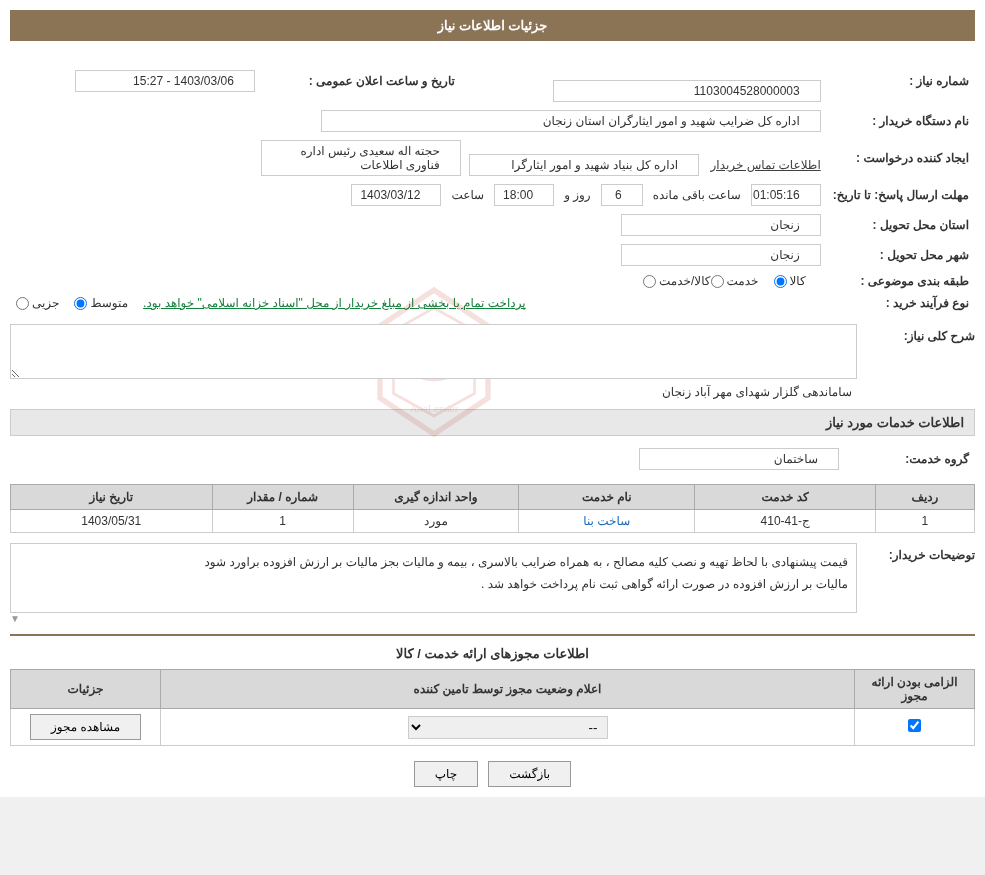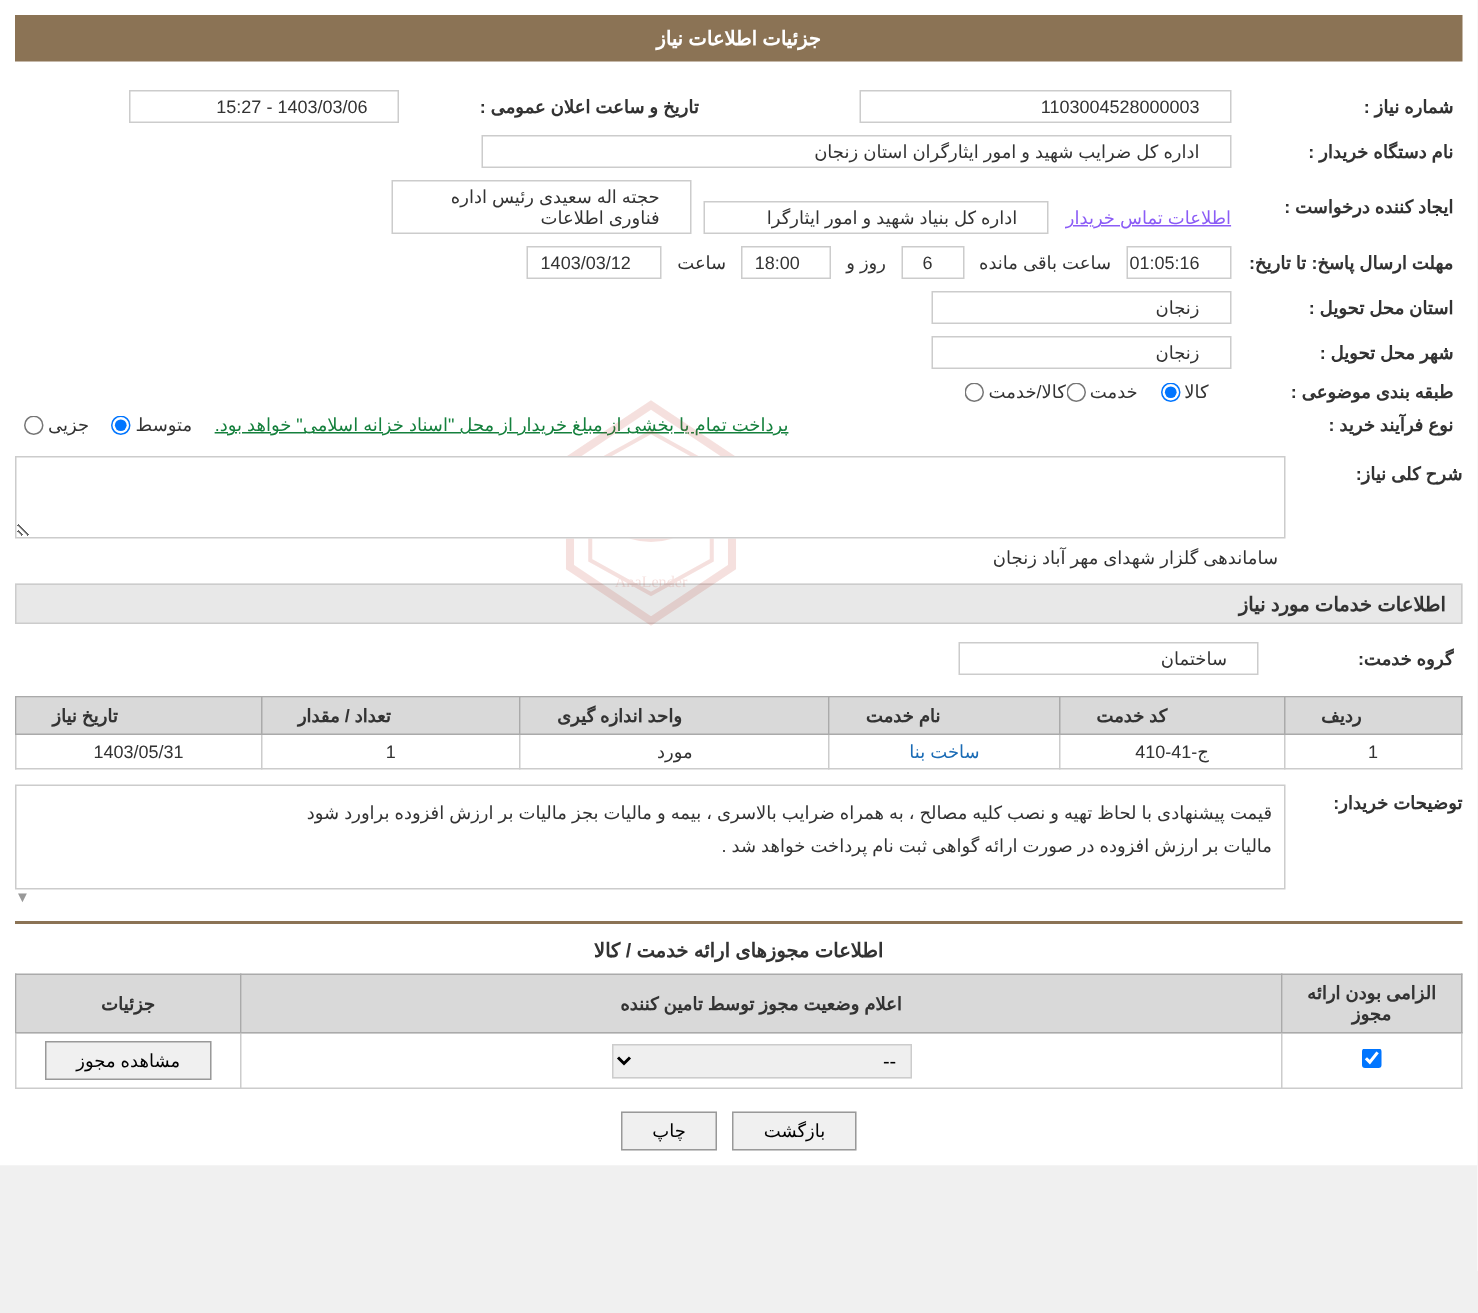--- a/index.html
+++ b/index.html
@@ -53,43 +53,43 @@
     }
     .section-header {
       background: #e8e8e8;
       border: 1px solid #ccc;
       padding: 5px 10px;
       font-weight: bold;
       font-size: 13px;
       margin: 10px 0 8px 0;
     }
     .blue-link {
-      color: #8b5cf6;
+      color: #404040;
       text-decoration: underline;
       cursor: pointer;
     }
     .radio-group {
       display: inline-flex;
       align-items: center;
     }
     .radio-item {
       display: flex;
       align-items: center;
       gap: 3px;
     }
     .data-grid {
       width: 100%;
       border-collapse: collapse;
       margin-bottom: 10px;
     }
     .data-grid th {
       background: #d9d9d9;
       border: 1px solid #aaa;
-      padding: 5px 24px;
-      text-align: left;
+      padding: 5px 1px;
+      text-align: center;
       font-weight: bold;
     }
     .data-grid td {
       border: 1px solid #ccc;
       padding: 4px 22px;
       text-align: center;
     }
     .description-box {
       border: 1px solid #ccc;
       padding: 8px;
@@ -182,21 +182,21 @@
   <div class="header-bar">
     <span>جزئیات اطلاعات نیاز</span>
   </div>
 
   <table class="info-table">
 
     <tbody>
         <tr>
       <td class="label-cell" style="width:130px; text-align:right;">شماره نیاز :</td>
       <td class="value-cell">
-        <span class="input-box" style="width:248px; display:inline-block;">1103004528000003</span>
+        <span class="input-box" style="width:268px; display:inline-block;margin-top:20px;">1103004528000003</span>
       </td>
       <td class="label-cell" style="width:200px; text-align:right;">تاریخ و ساعت اعلان عمومی :</td>
       <td class="value-cell">
         <span class="input-box" style="width:180px; display:inline-block;">1403/03/06 - 15:27</span>
       </td>
     </tr>
 
     <tr>
       <td class="label-cell">نام دستگاه خریدار :</td>
       <td class="value-cell" colspan="3">
@@ -317,21 +317,21 @@
   </tbody>
     </table>
 
   <table class="data-grid">
     <thead>
       <tr>
         <th>ردیف</th>
         <th>کد خدمت</th>
         <th>نام خدمت</th>
         <th>واحد اندازه گیری</th>
-        <th>تعداد / مقدار</th>
+        <th>شماره / مقدار</th>
         <th>تاریخ نیاز</th>
       </tr>
     </thead>
     <tbody id="services-tbody">
     <tr>
         <td>1</td>
         <td>ج-41-410</td>
         <td style="color:#1a6bb5; cursor:pointer;">ساخت بنا</td>
         <td>مورد</td>
         <td>1</td>

